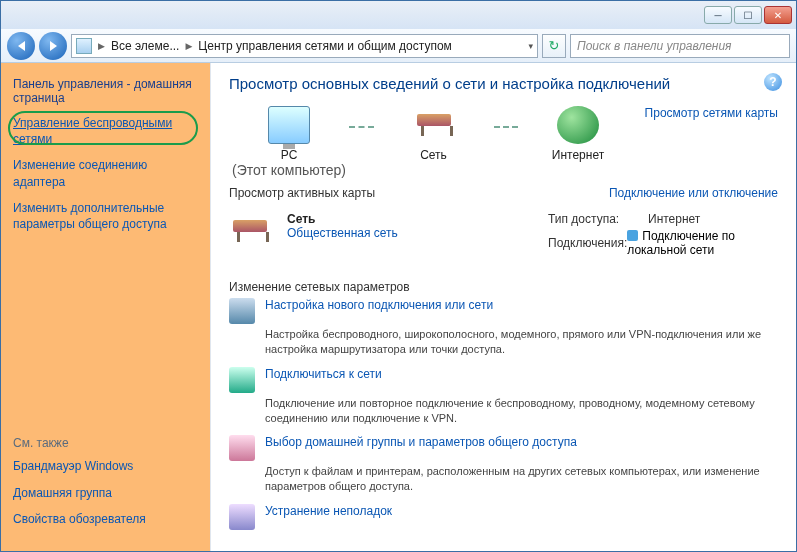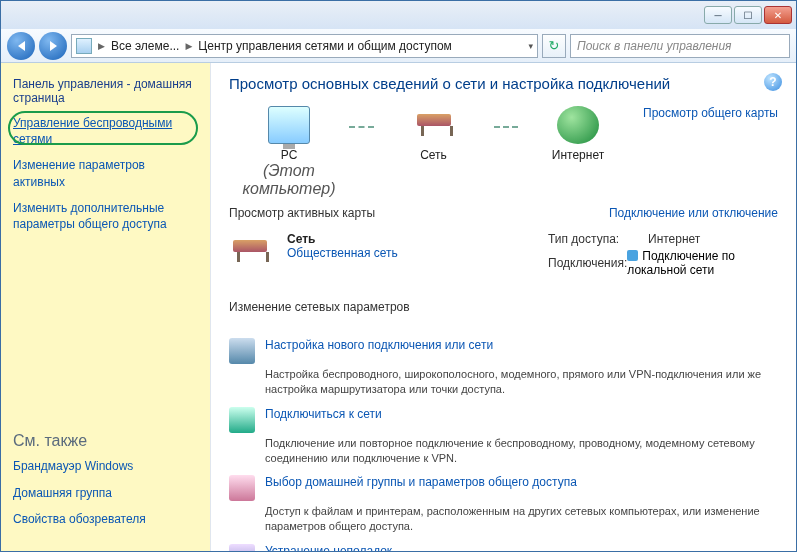--- a/index.html
+++ b/index.html
@@ -11,52 +11,52 @@
 .navbar { height: 34px; background: linear-gradient(#f7fbff,#e6eff9); border-bottom: 1px solid #b8cde2; display: flex; align-items: center; padding: 0 6px; gap: 4px; }
 .navcircle { width: 28px; height: 28px; border-radius: 50%; background: radial-gradient(circle at 35% 30%, #7fb8f0, #1a63b8); display: flex; align-items: center; justify-content: center; color: #fff; font-size: 13px; }
 .navcircle .tri { width:0; height:0; border-top:5px solid transparent; border-bottom:5px solid transparent; }
 .navcircle.back .tri { border-right:7px solid #fff; }
 .navcircle.fwd .tri { border-left:7px solid #fff; }
 .addr { flex: 1; height: 24px; border: 1px solid #9ab; background: #fff; display: flex; align-items: center; padding: 0 4px; gap: 6px; font-size: 12px; color: #222; }
 .addr .chev { color: #666; font-size: 9px; }
 .refreshbtn { width: 24px; height: 24px; border: 1px solid #9ab; background: linear-gradient(#fdfefe,#e8f1f9); display: flex; align-items: center; justify-content: center; color: #2a6; font-size: 13px; }
 .searchbox { width: 220px; height: 24px; border: 1px solid #9ab; background: #fff; display: flex; align-items: center; padding: 0 6px; color: #888; font-style: italic; gap: 6px; }
 .body { flex: 1; display: flex; overflow: hidden; }
-.sidebar { width: 210px; background: #fef9c3; border-right: 1px solid #e0e6ee; padding: 14px 12px; display: flex; flex-direction: column; }
+.sidebar { width: 210px; background: #fdba74; border-right: 1px solid #e0e6ee; padding: 14px 12px; display: flex; flex-direction: column; }
 .sidebar h4 { font-size: 12px; font-weight: normal; color: #1a3e8c; margin-bottom: 10px; }
 .sidebar a { display: block; color: #0b57b4; font-size: 12px; text-decoration: none; margin-bottom: 10px; line-height: 1.35; }
 .highlight { position: relative; text-decoration: underline !important; }
 .highlight-ring { position: absolute; left: -5px; top: -4px; width: 190px; height: 34px; border: 2px solid #1a9c4b; border-radius: 17px; pointer-events: none; }
-.seealso-label { font-size: 16px; color: #5a6b7d; margin-bottom: 8px; }
+.seealso-label { font-size: 12px; color: #5a6b7d; margin-bottom: 8px; }
 .spacer { flex: 1; }
 .main { flex: 1; background: #fff; padding: 12px 18px 0 18px; overflow-y: auto; position: relative; }
 .help { position: absolute; top: 10px; right: 14px; width: 18px; height: 18px; border-radius: 50%; background: radial-gradient(circle at 35% 30%, #bfe4ff, #3a8de0); color: #fff; font-size: 12px; font-weight: bold; display: flex; align-items: center; justify-content: center; }
 h1 { font-size: 15px; font-weight: normal; color: #003e8a; margin-bottom: 14px; }
 .diagram { display: flex; align-items: flex-start; justify-content: space-between; margin-bottom: 4px; }
 .diagbox { text-align: center; width: 120px; }
 .diagbox .ic { width: 42px; height: 38px; margin: 0 auto 4px; }
 .diagbox .lbl { font-size: 12px; color: #222; }
-.diagbox .sub { font-size: 16px; color: #555; font-style: italic; }
+.diagbox .sub { font-size: 14px; color: #555; }
 .dline { flex: 1; height: 2px; border-top: 2px dashed #7a9; margin-top: 20px; }
 .maplink { text-align: right; width: 140px; }
 .maplink a { color: #0b57b4; text-decoration: none; font-size: 12px; }
 .secthdr { display: flex; justify-content: space-between; align-items: center; margin: 8px 0 6px; font-size: 12px; }
 .secthdr .l { color: #333; }
 .secthdr a { color: #0b57b4; text-decoration: none; margin-left: 24px; }
 .netrow { display: flex; padding: 6px 0 10px; border-bottom: 0; }
 .netrow .nic { width: 48px; height: 40px; margin-right: 10px; }
 .netrow .ninfo { flex: 1; }
 .netrow .ninfo .nm { font-size: 12px; font-weight: bold; color: #222; }
 .netrow .ninfo a { font-size: 12px; color: #0b57b4; text-decoration: none; }
 .netrow .nmeta { width: 230px; font-size: 12px; }
 .netrow .nmeta .mr { display: flex; margin-bottom: 3px; align-items: center; }
 .netrow .nmeta .mk { width: 100px; color: #333; }
 .netrow .nmeta .mv { color: #333; }
 .netrow .nmeta a { color: #000000; text-decoration: none; }
-.changes h2 { font-size: 12px; font-weight: normal; color: #333; margin: 10px 0 24px; }
+.changes h2 { font-size: 12px; font-weight: normal; color: #333; margin: 10px 0 4px; }
 .task { display: flex; margin-bottom: 10px; }
 .task .tic { width: 26px; height: 26px; margin-right: 10px; flex-shrink: 0; }
 .task .tbody a { color: #0b57b4; text-decoration: none; font-size: 12px; }
 .task .tbody .td { font-size: 11px; color: #444; margin-top: 15px; line-height: 1.35; }
 
 .ic-pc { background: linear-gradient(#dff,#8cf); border: 1px solid #58a; border-radius: 3px; position: relative; }
 .ic-pc:after { content:""; position:absolute; bottom:-6px; left:14px; width:12px; height:5px; background:#aaa; }
 .ic-bench { position: relative; }
 .ic-bench:before { content:""; position:absolute; top:8px; left:4px; width:34px; height:12px; background: linear-gradient(#d9a066,#a56); border-radius:2px; }
 .ic-bench:after { content:""; position:absolute; top:20px; left:8px; width:26px; height:10px; border-left:3px solid #765; border-right:3px solid #765; }
@@ -103,21 +103,21 @@
   </div>
 
   <div class="body">
 
     <div class="sidebar">
       <h4>Панель управления - домашняя страница</h4>
       <a href="#" class="highlight">
         <span>Управление беспроводными сетями</span>
         <span class="highlight-ring"></span>
       </a>
-      <a href="#">Изменение параметров активных</a>
+      <a href="#">Изменение соединению адаптера</a>
       <a href="#">Изменить дополнительные параметры общего доступа</a>
       <div class="spacer"></div>
       <div class="seealso-label">См. также</div>
       <a href="#">Брандмауэр Windows</a>
       <a href="#">Домашняя группа</a>
       <a href="#">Свойства обозревателя</a>
     </div>
 
     <div class="main">
       <div class="help">?</div>
@@ -133,21 +133,21 @@
         <div class="diagbox">
           <div class="ic ic-bench"></div>
           <div class="lbl">Сеть</div>
         </div>
         <div class="dline"></div>
         <div class="diagbox">
           <div class="ic ic-globe"></div>
           <div class="lbl">Интернет</div>
         </div>
         <div class="maplink">
-          <a href="#">Просмотр общего карты</a>
+          <a href="#">Просмотр сетями карты</a>
         </div>
       </div>
 
       <div class="secthdr">
         <span class="l">Просмотр активных карты</span>
         <a href="#">Подключение или отключение</a>
       </div>
 
       <div class="netrow">
         <div class="nic ic-bench"></div>

